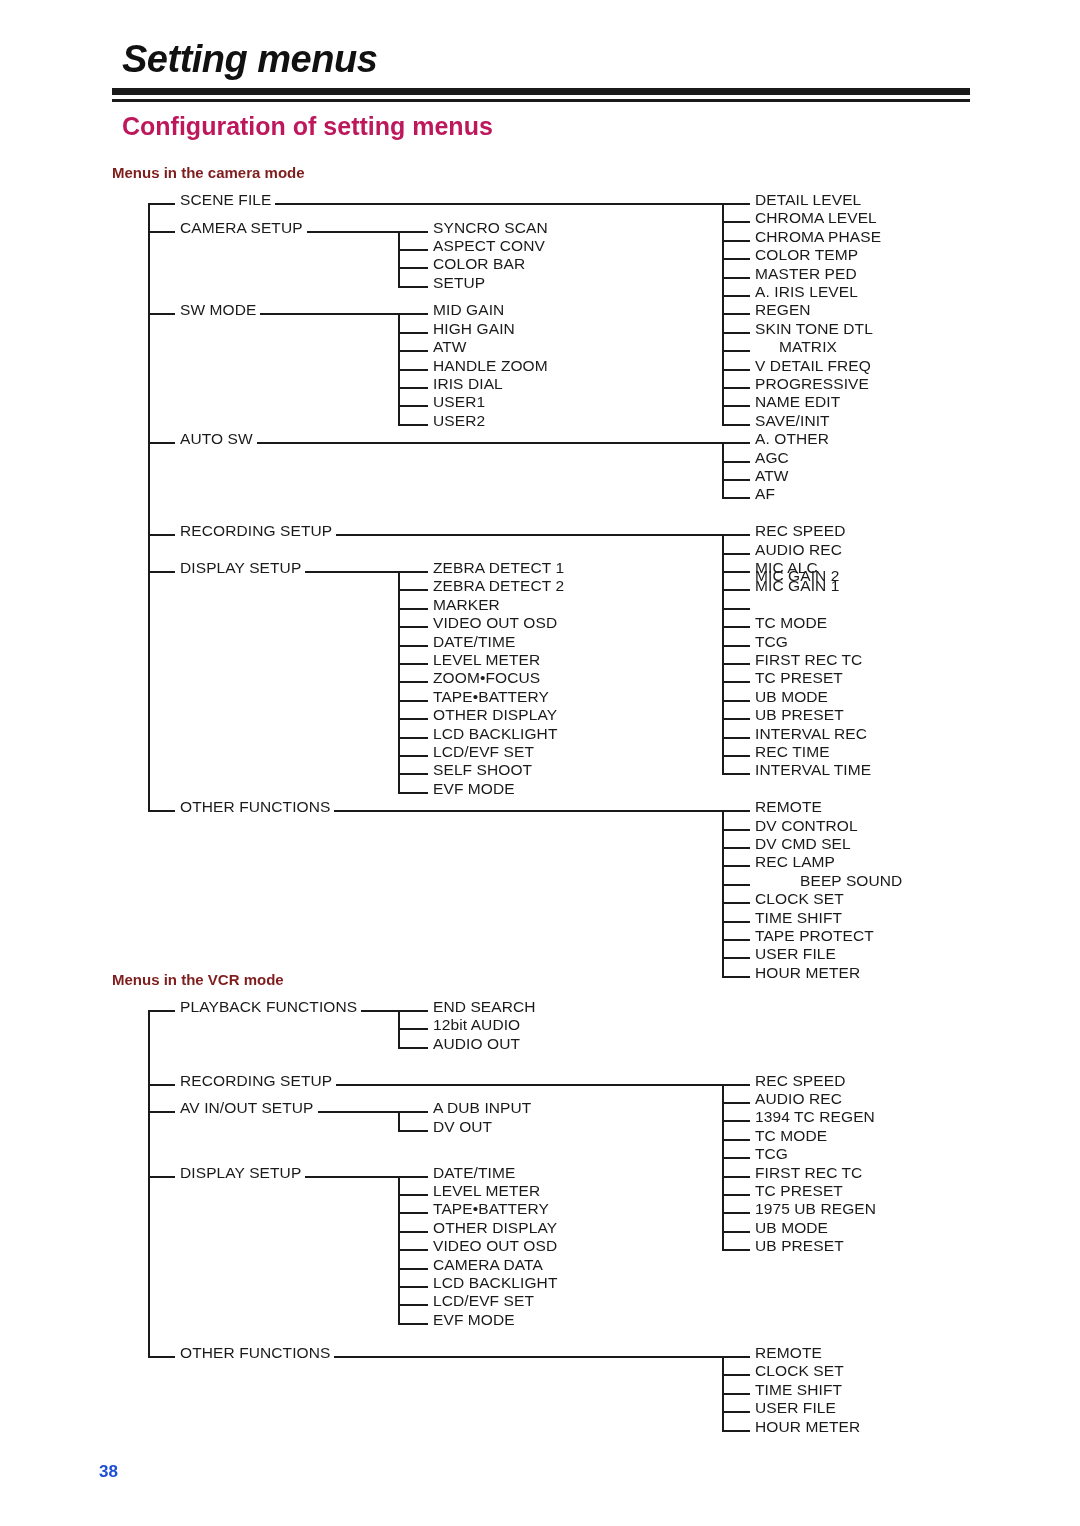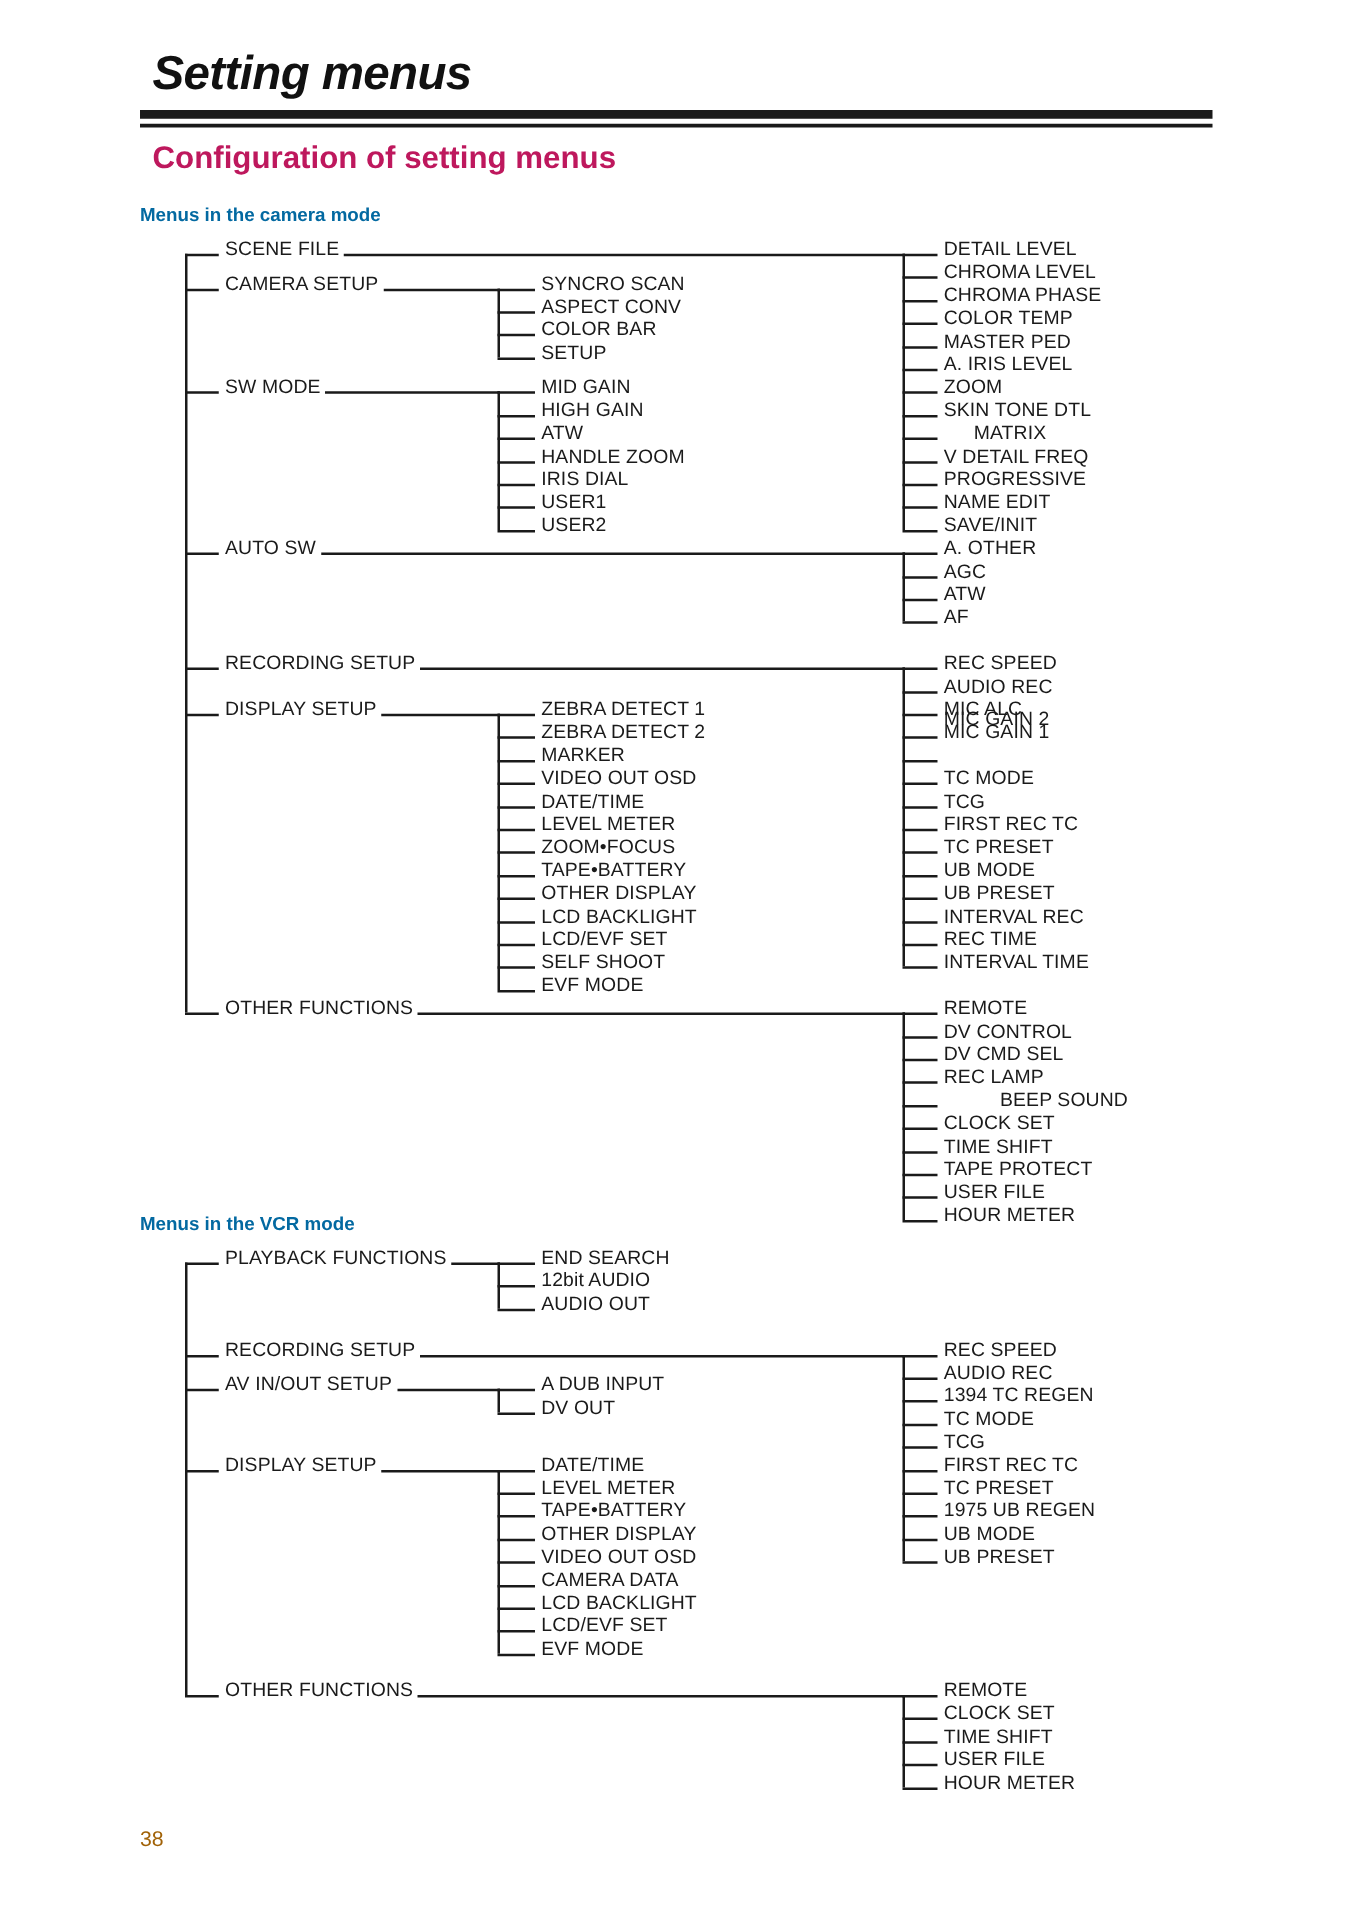--- a/index.html
+++ b/index.html
@@ -49,33 +49,33 @@
     top: 112px;
     font-size: 25px;
     font-weight: bold;
     color: #be185d;
   }
 
   .subhead {
     position: absolute;
     font-size: 15px;
     font-weight: bold;
-    color: #0369a1;
+    color: #7f1d1d;
     white-space: nowrap;
   }
   #subhead-camera { left: 112px; top: 164px; }
   #subhead-vcr    { left: 112px; top: 971px; }
 
   #page-number {
     position: absolute;
-    left: 112px;
+    left: 99px;
     top: 1462px;
     font-size: 17px;
-    font-weight: normal;
-    color: #a16207;
+    font-weight: bold;
+    color: #1d4ed8;
   }
 
   
   .tree { position: absolute; left: 0; top: 0; width: 1080px; height: 1526px; }
   .spine {
     position: absolute;
     width: 2px;
     background: #1a1a1a;
   }
   .connector {
@@ -115,21 +115,21 @@
     <div class="node-label" style="left: 755px; top: 210.4px;">CHROMA LEVEL</div>
     <div class="connector" style="left: 722px; top: 239.8px; width: 28px;"></div>
     <div class="node-label" style="left: 755px; top: 228.8px;">CHROMA PHASE</div>
     <div class="connector" style="left: 722px; top: 258.2px; width: 28px;"></div>
     <div class="node-label" style="left: 755px; top: 247.2px;">COLOR TEMP</div>
     <div class="connector" style="left: 722px; top: 276.6px; width: 28px;"></div>
     <div class="node-label" style="left: 755px; top: 265.6px;">MASTER PED</div>
     <div class="connector" style="left: 722px; top: 295px; width: 28px;"></div>
     <div class="node-label" style="left: 755px; top: 284px;">A. IRIS LEVEL</div>
     <div class="connector" style="left: 722px; top: 313.4px; width: 28px;"></div>
-    <div class="node-label" style="left: 755px; top: 302.4px;">ZOOM</div>
+    <div class="node-label" style="left: 755px; top: 302.4px;">REGEN</div>
     <div class="connector" style="left: 722px; top: 331.8px; width: 28px;"></div>
     <div class="node-label" style="left: 755px; top: 320.8px;">SKIN TONE DTL</div>
     <div class="connector" style="left: 722px; top: 350.2px; width: 28px;"></div>
     <div class="node-label" style="left: 755px; top: 339.2px; margin-left: 24px;">MATRIX</div>
     <div class="connector" style="left: 722px; top: 368.6px; width: 28px;"></div>
     <div class="node-label" style="left: 755px; top: 357.6px;">V DETAIL FREQ</div>
     <div class="connector" style="left: 722px; top: 387px; width: 28px;"></div>
     <div class="node-label" style="left: 755px; top: 376px;">PROGRESSIVE</div>
     <div class="connector" style="left: 722px; top: 405.4px; width: 28px;"></div>
     <div class="node-label" style="left: 755px; top: 394.4px;">NAME EDIT</div>

